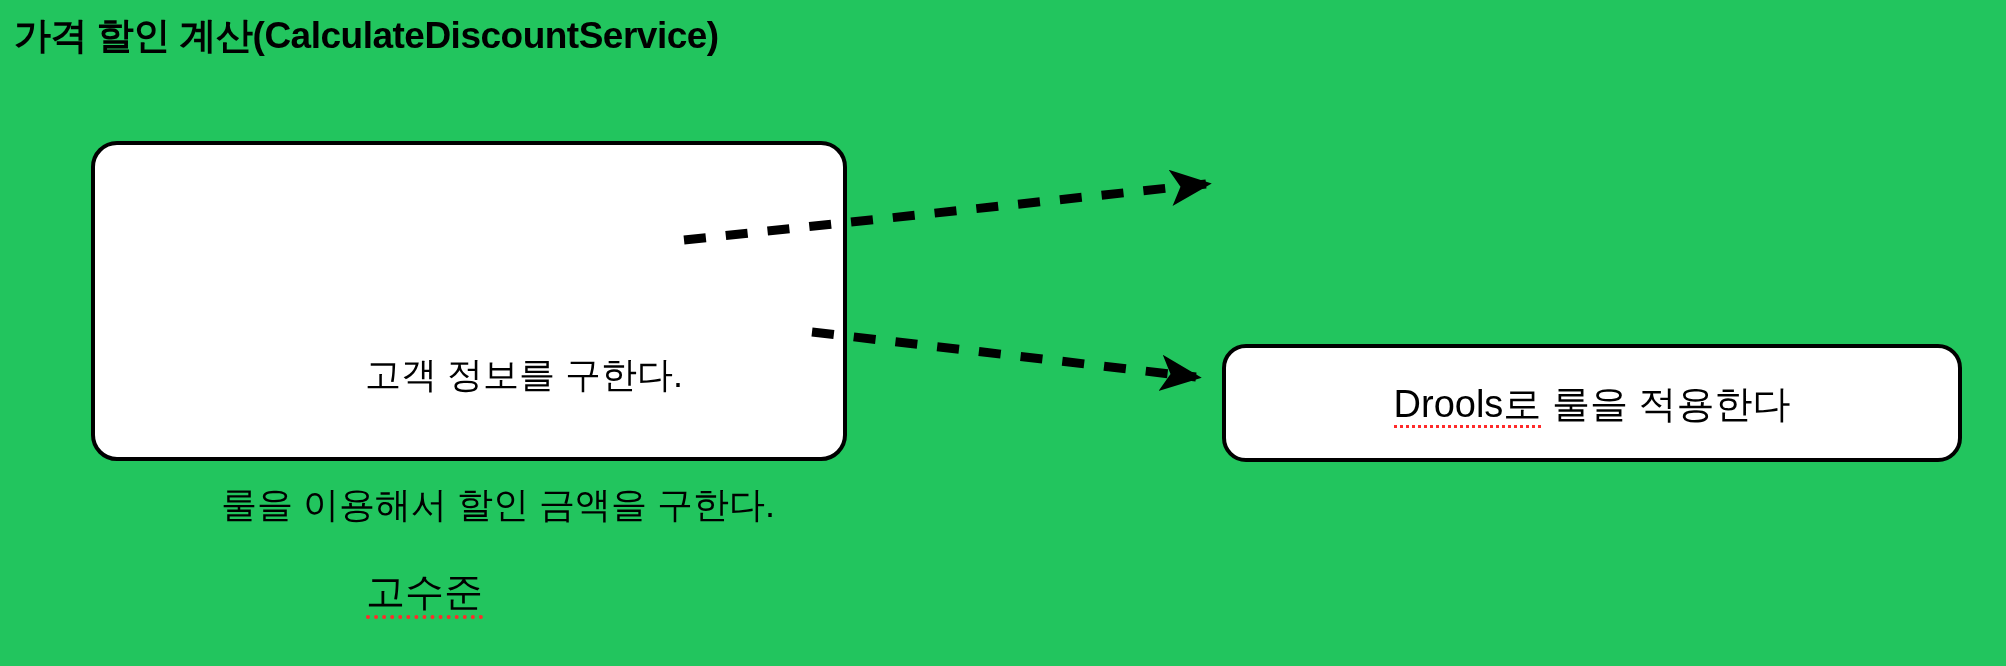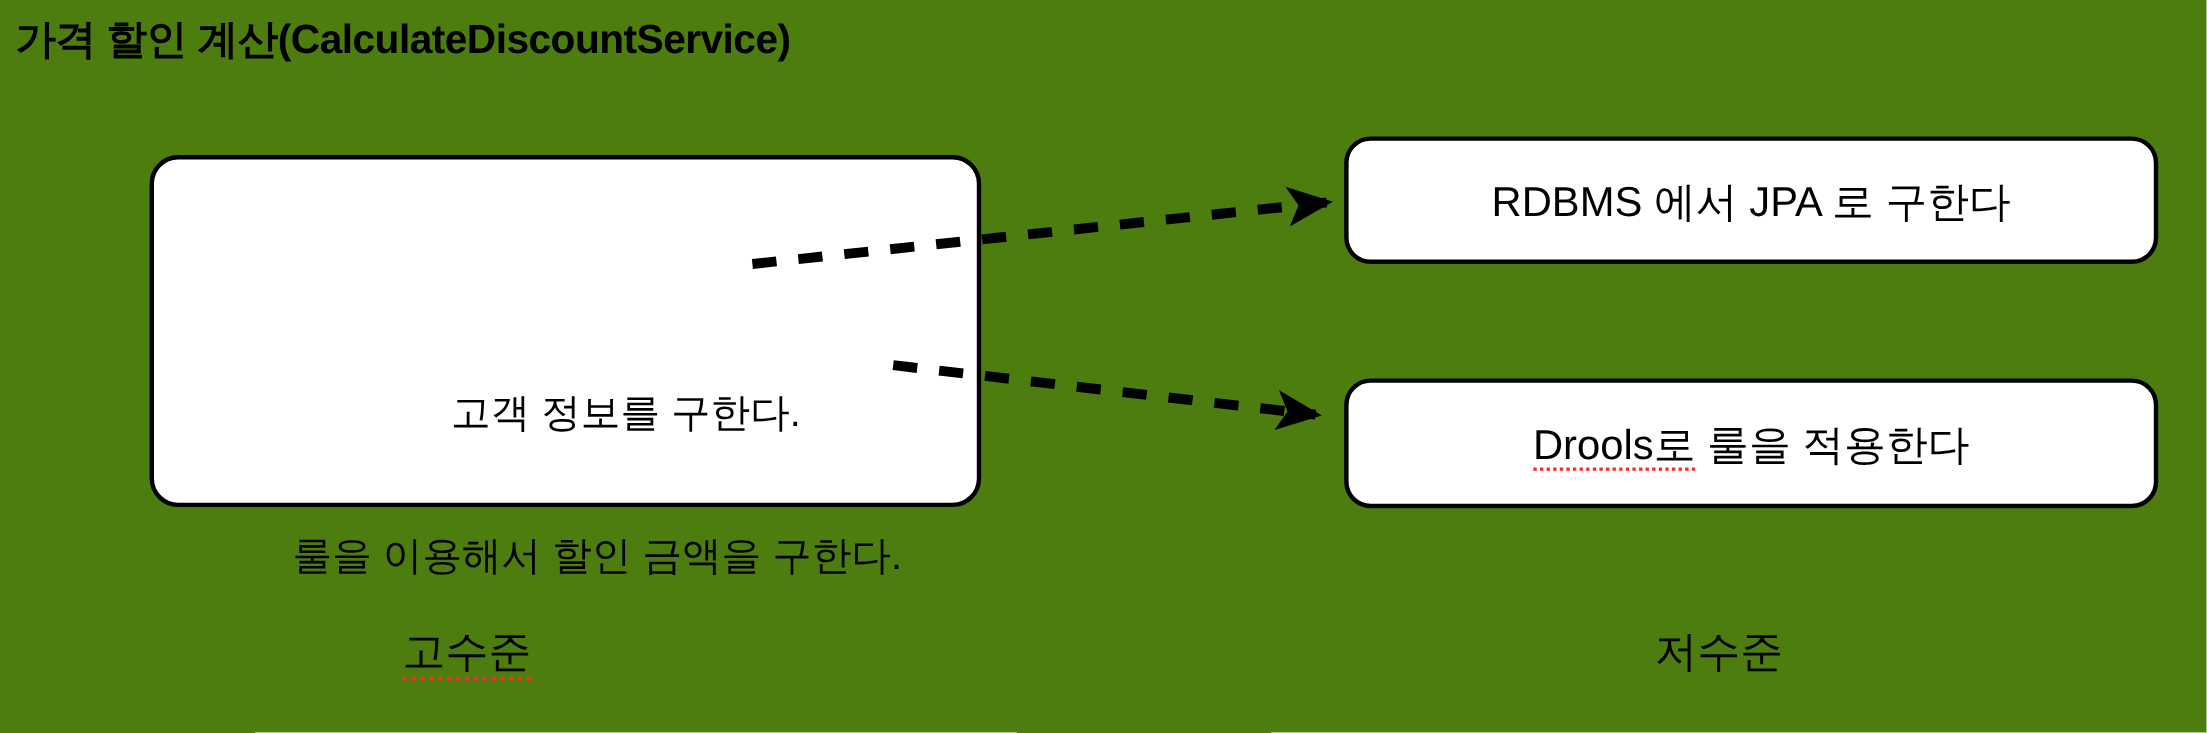--- a/index.html
+++ b/index.html
@@ -10,21 +10,21 @@
   }
   body {
     font-family: "Liberation Sans", "DejaVu Sans", sans-serif;
     color: #000000;
     -webkit-font-smoothing: antialiased;
   }
   #canvas {
     position: relative;
     width: 2006px;
     height: 666px;
-    background: #4d7c0f;
+    background: #22c55e;
     overflow: hidden;
   }
 
   
   .slide-title {
     position: absolute;
     left: 14px;
     top: 14px;
     font-size: 37px;
     font-weight: bold;
@@ -40,21 +40,20 @@
     border: 4px solid #000000;
     border-radius: 22px;
     background: #ffffff;
   }
   #high-level-box {
     left: 91px;
     top: 141px;
     width: 756px;
     height: 320px;
     border-radius: 26px;
-    margin-left: 45px;
   }
   #low-level-box-jpa {
     left: 1222px;
     top: 124px;
     width: 740px;
     height: 116px;
     border-radius: 24px;
   }
   #low-level-box-drools {
     left: 1222px;
@@ -146,31 +145,27 @@
 
 <div id="canvas">
 
   <div class="slide-title">가격 할인 계산(CalculateDiscountService)</div>
 
   <div class="rbox" id="high-level-box">
     <div class="step-text" id="step-get-customer">고객 정보를 구한다.</div>
     <div class="step-text" id="step-calc-discount">룰을 이용해서 할인 금액을 구한다.</div>
   </div>
 
-  <div class="rbox" id="low-level-box-jpa">
-    <div class="box-text">RDBMS 에서 JPA 로 구한다</div>
-  </div>
 
   <div class="rbox" id="low-level-box-drools">
     <div class="box-text"><span class="misspell">Drools로</span><span> 룰을 적용한다</span></div>
   </div>
 
   <div class="level-caption" id="caption-high"><span class="misspell">고수준</span></div>
 
-  <div class="level-caption" id="caption-low">저수준</div>
 
   <svg id="arrow-layer" viewBox="0 0 2006 666">
     <defs>
       <marker id="ah" viewBox="0 0 10 10" refX="8.6" refY="5" markerWidth="4.6" markerHeight="4.6" orient="auto-start-reverse">
         <path d="M 0 0.6 L 10 5 L 0 9.4 L 2.4 5 Z" fill="#000000"></path>
       </marker>
     </defs>
 
     <line x1="684" y1="240" x2="1206" y2="184" stroke="#000000" stroke-width="9" stroke-dasharray="22 20" stroke-linecap="butt" marker-end="url(#ah)"></line>
 

